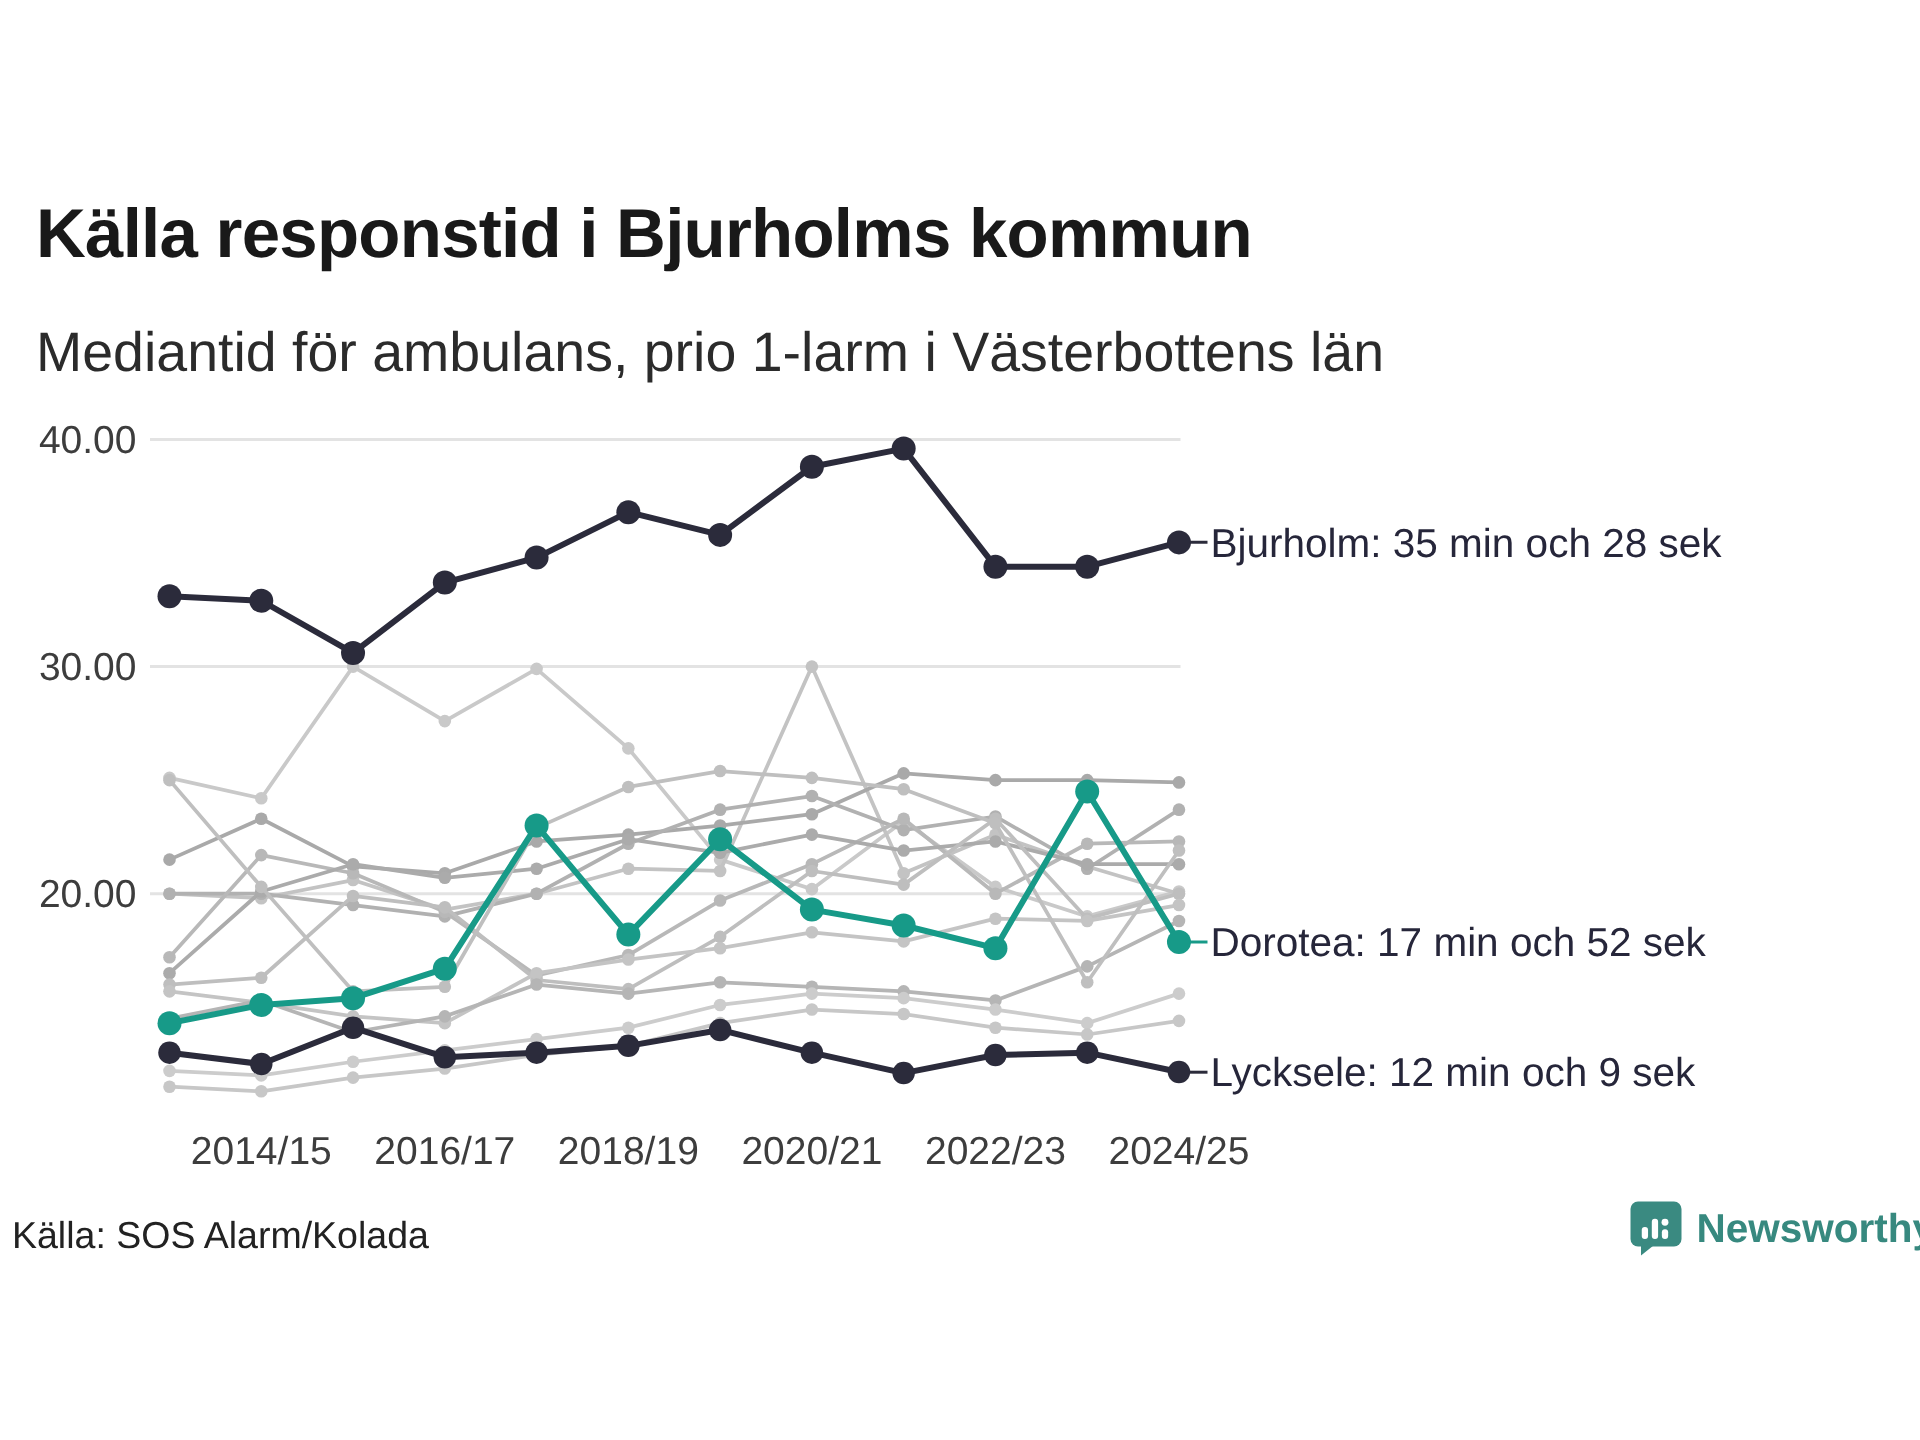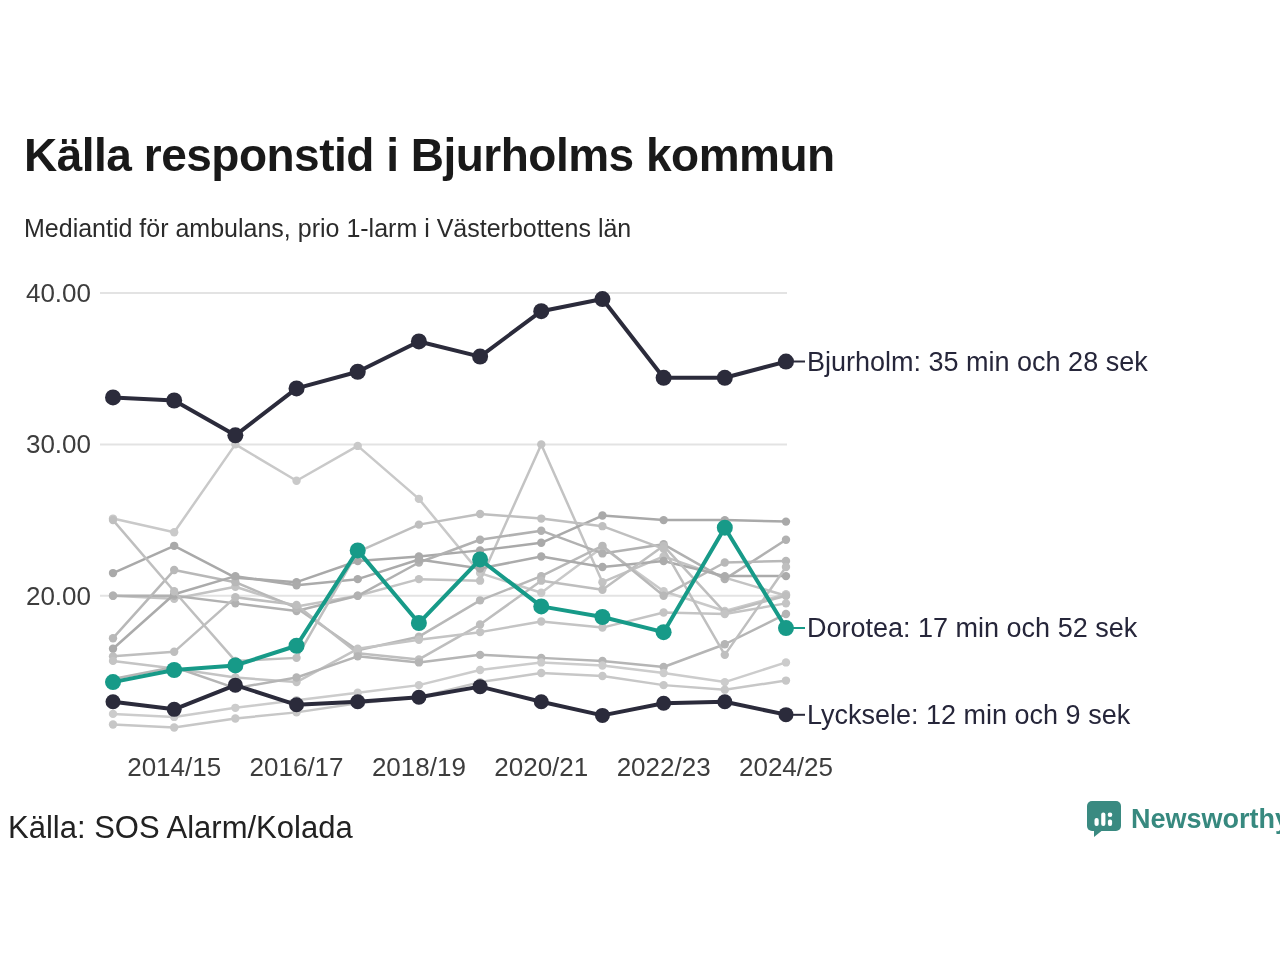--- a/index.html
+++ b/index.html
@@ -1,23 +1,23 @@
 <!DOCTYPE html>
 <html><head>
 <meta charset="utf-8">
 <style>
   html,body{margin:0;padding:0;background:#ffffff;}
   body{width:1280px;height:960px;position:relative;overflow:hidden;
        font-family:"Liberation Sans",sans-serif;}
   .title{position:absolute;left:24px;top:128px;font-size:46px;font-weight:700;
          color:#191919;letter-spacing:-0.5px;margin:0;}
-  .subtitle{position:absolute;left:24px;top:214px;font-size:25px;font-weight:400;
+  .subtitle{position:absolute;left:24px;top:214px;font-size:37px;font-weight:400;
             color:#2b2b2b;margin:0;}
   svg.chart{position:absolute;left:0;top:250px;overflow:visible;}
-  .source{position:absolute;left:8px;top:810px;font-size:31px;color:#222222;}
+  .source{position:absolute;left:8px;top:810px;font-size:25px;color:#222222;}
   .brand{position:absolute;left:1086px;top:800px;display:flex;align-items:center;gap:9px;}
   .brand-word{font-size:27px;font-weight:600;color:#37897f;}
   .grid-text{font-size:26px;fill:#3d3d3d;}
   .xtick-text{font-size:26px;fill:#3d3d3d;}
   .anno-text{font-size:27px;fill:#26263a;}
 </style>
 </head>
 <body>
 
 <div>

